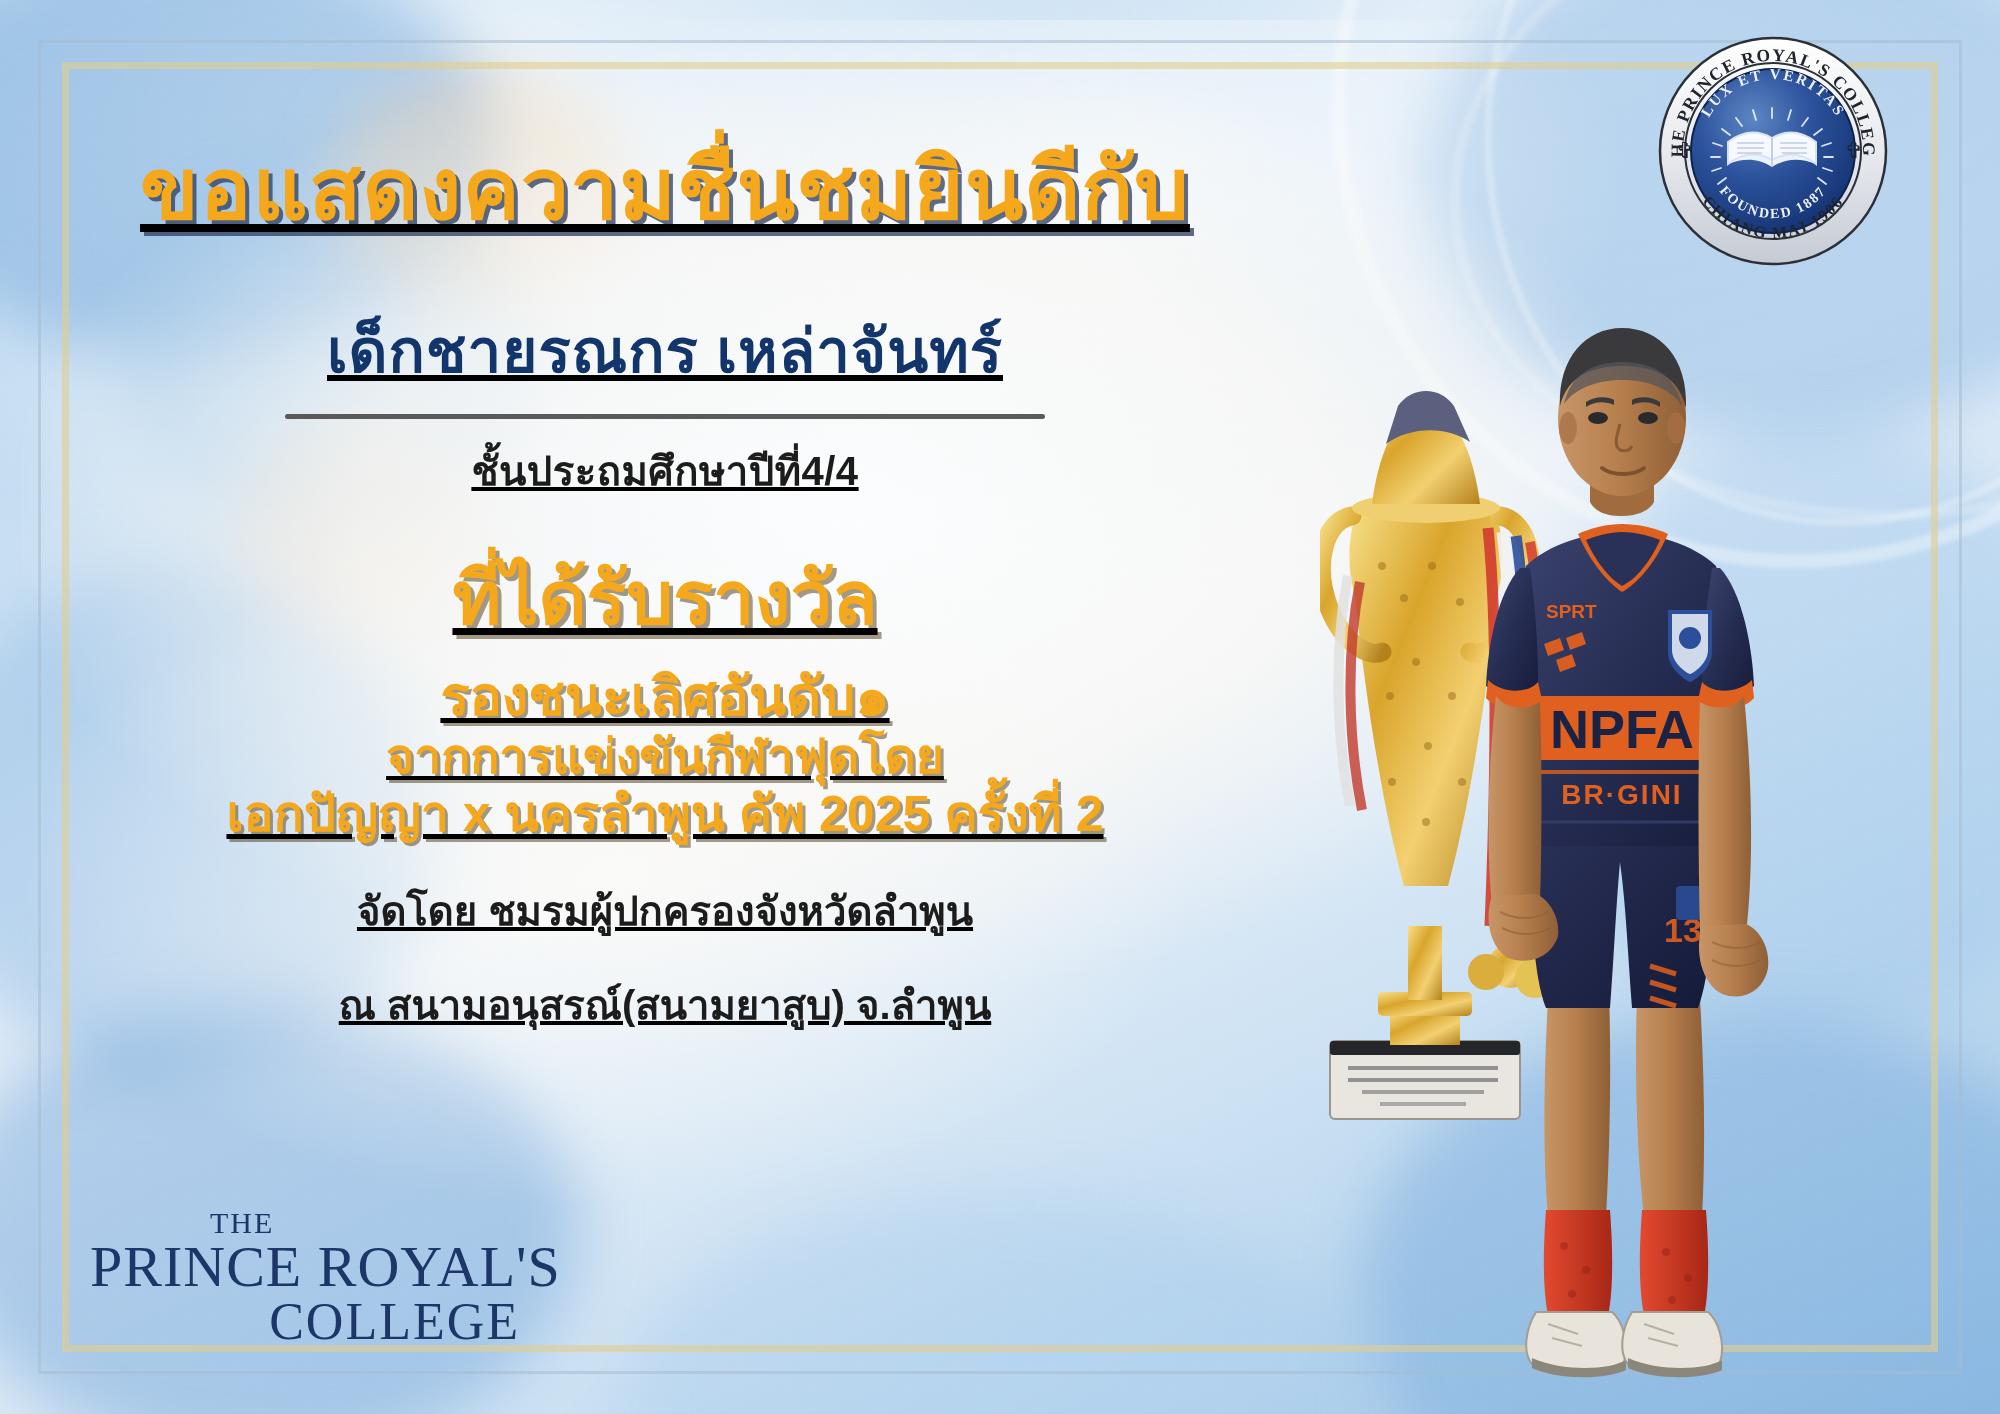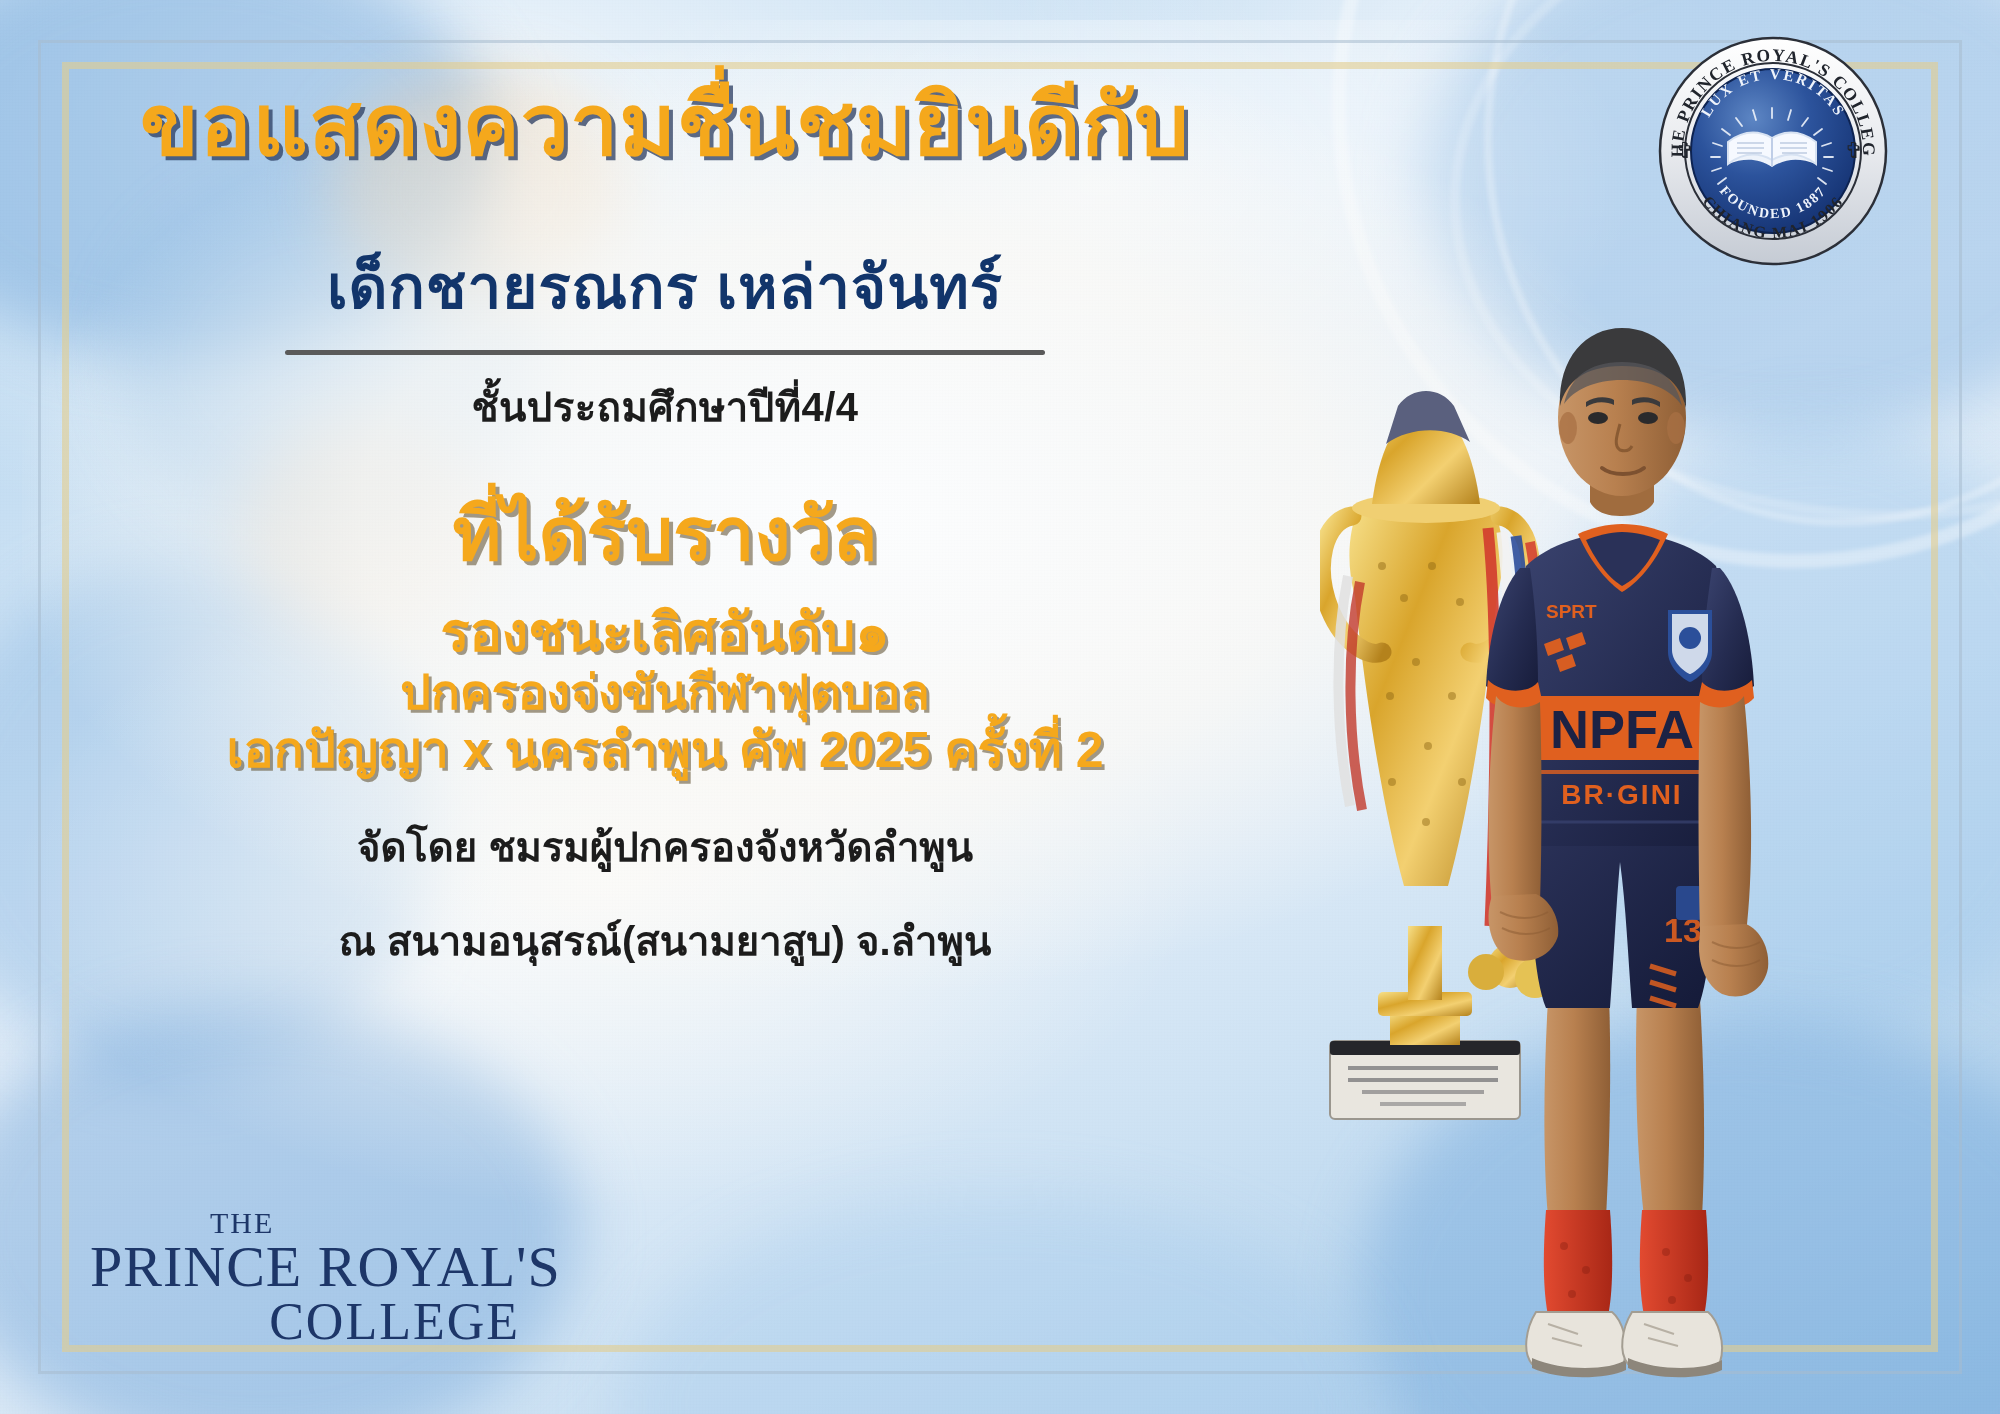--- a/index.html
+++ b/index.html
@@ -63,21 +63,21 @@
   }
   .frame-inner{
     position:absolute;left:62px;top:62px;right:62px;bottom:62px;
     border:7px solid rgba(226,205,142,.60);pointer-events:none;
   }
 
   
   .content{
     position:absolute;left:0;top:0;width:1330px;height:1414px;
     display:flex;flex-direction:column;align-items:center;
-    padding-top:56px;box-sizing:border-box;
+    padding-top:120px;box-sizing:border-box;text-decoration:underline;
   }
 
   .th{font-family:"Liberation Sans","DejaVu Sans",sans-serif;white-space:nowrap;}
 
   .headline{
     font-size:86px;font-weight:bold;color:#f5a81c;letter-spacing:1px;
     text-shadow:4px 4px 0 rgba(41,59,95,.75);
     margin-bottom:46px;
   }
 
@@ -434,21 +434,21 @@
     <div class="th student-name">เด็กชายรณกร เหล่าจันทร์</div>
 
     <div class="rule"></div>
 
     <div class="th grade">ชั้นประถมศึกษาปีที่4/4</div>
 
     <div class="th award-head">ที่ได้รับรางวัล</div>
 
     <div class="th award-line">รองชนะเลิศอันดับ๑</div>
 
-    <div class="th award-line small">ปกครองจ่งขันกีฬาฟุตบอล</div>
+    <div class="th award-line small">จากการแข่งขันกีฬาฟุดโดย</div>
 
     <div class="th award-line comp">เอกปัญญา x นครลำพูน คัพ 2025 ครั้งที่ 2</div>
 
     <div class="th meta">จัดโดย ชมรมผู้ปกครองจังหวัดลำพูน</div>
 
     <div class="th meta">ณ สนามอนุสรณ์(สนามยาสูบ) จ.ลำพูน</div>
 
   </div>
 
   <div class="wordmark">

